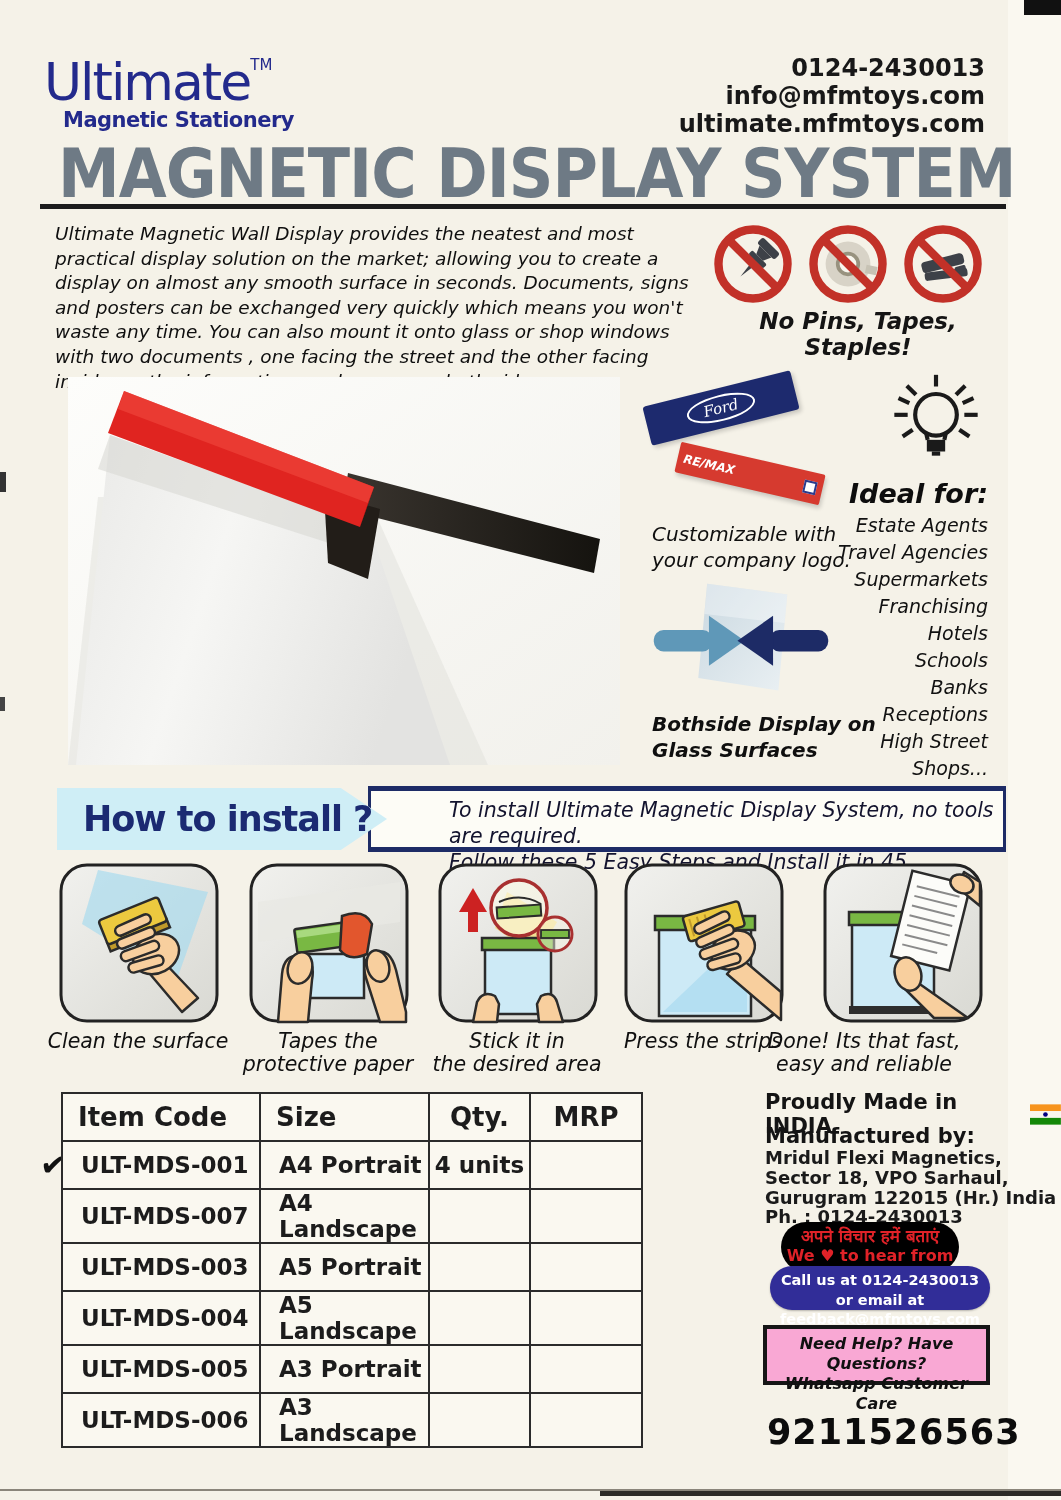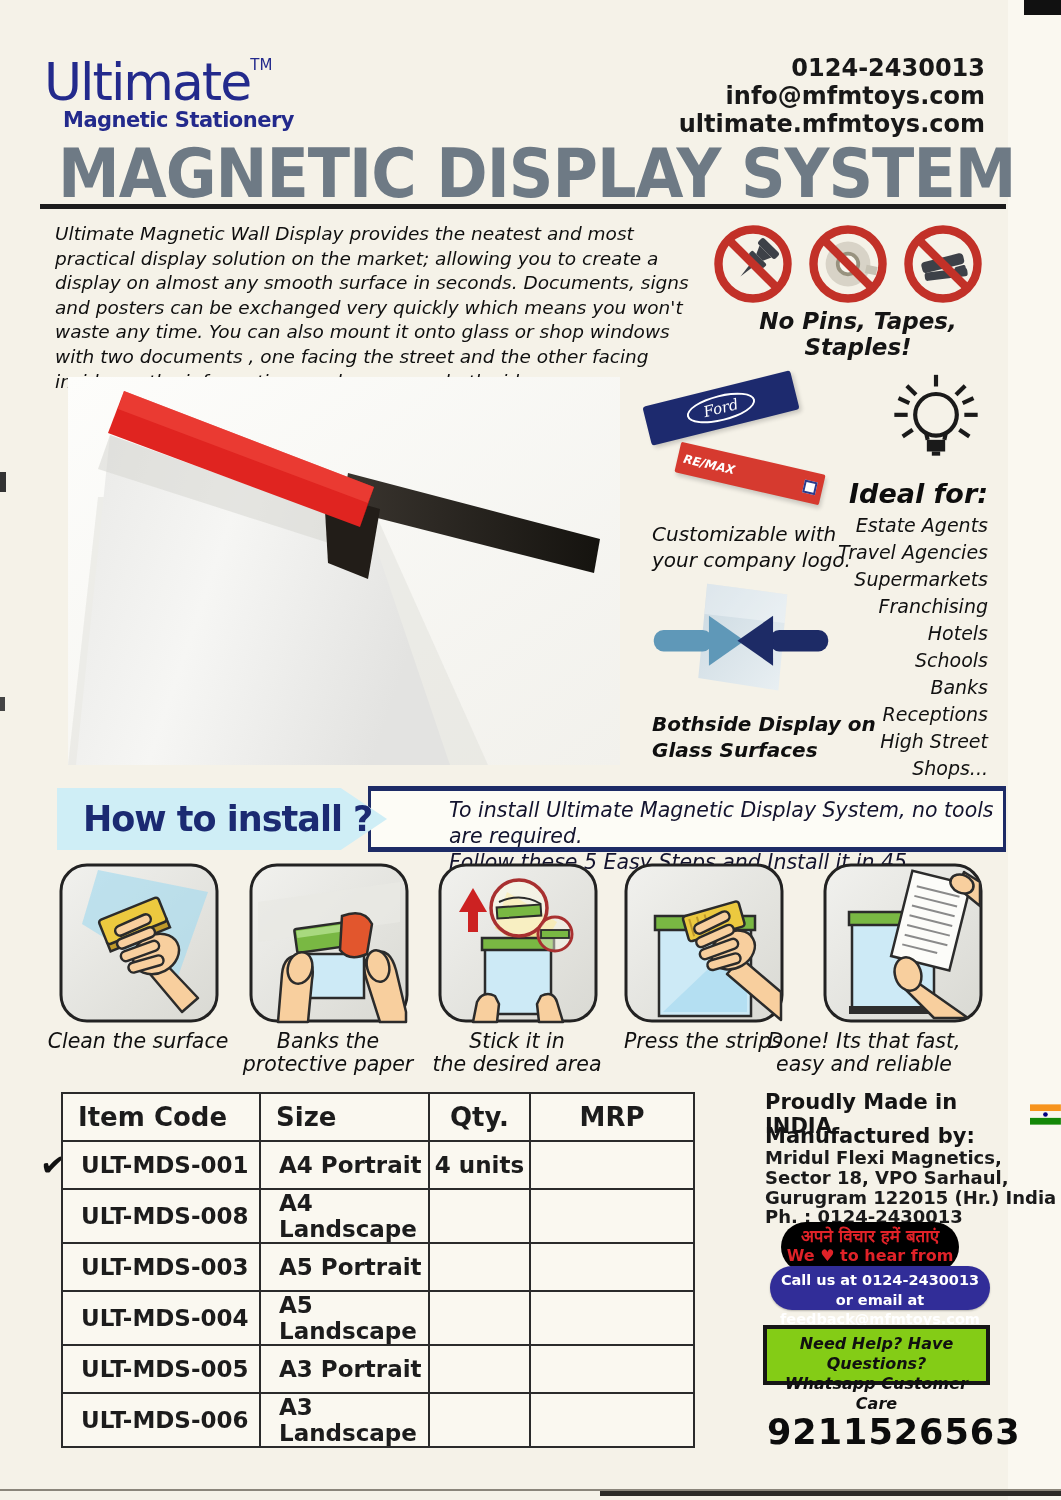--- a/index.html
+++ b/index.html
@@ -57,21 +57,21 @@
   .checkmark { left:40px; top:1146px; font-size:32px; font-weight:bold; transform:rotate(6deg); color:#111; }
 
   
   .made-in { left:765px; top:1090px; font-size:21px; font-weight:bold; display:flex; align-items:center; gap:8px; }
   .mfg-label { left:765px; top:1124px; font-size:21px; font-weight:bold; }
   .mfg-addr { left:765px; top:1148px; font-size:18px; font-weight:bold; line-height:1.1; color:#1a1a1a; }
   .yellow-pill { left:781px; top:1222px; width:178px; height:50px; background:#000000; border-radius:26px; text-align:center; padding-top:4px; }
   .yellow-pill .hin { font-size:17px; font-weight:bold; color:#e02228; line-height:1.2; }
   .yellow-pill .eng { font-size:16px; font-weight:bold; color:#e02228; line-height:1.2; }
   .blue-pill { left:770px; top:1266px; width:220px; height:44px; background:#312d98; border-radius:23px; text-align:center; color:#fff; font-size:14.5px; font-weight:bold; line-height:1.35; padding-top:5px; box-shadow:0 1px 2px rgba(0,0,0,.25); }
-  .help-box { left:763px; top:1325px; width:227px; height:60px; border:4px solid #161616; background:#84cc16; text-align:center; padding-top:5px; }
+  .help-box { left:763px; top:1325px; width:227px; height:60px; border:4px solid #161616; background:#f9a8d4; text-align:center; padding-top:5px; }
   .help-box .l { font-size:16px; font-weight:bold; font-style:italic; line-height:1.25; color:#101010; }
   .help-box .n { font-size:35px; font-weight:bold; letter-spacing:1px; line-height:1.05; color:#0c0c0c; }
 
   .bottom-line { left:0; top:1489px; width:1061px; height:2px; background:#8a857a; }
   .bottom-line2 { left:600px; top:1491px; width:461px; height:5px; background:#2c2a26; }
 </style>
 </head>
 <body>
 
 <div class="page">
@@ -362,21 +362,21 @@
         <ellipse cx="86" cy="112" rx="13" ry="17" transform="rotate(-18 86 112)"></ellipse>
       </g>
     </svg>
   </div>
 
   <div class="abs stepcap" style="left:38px;">
     <div>Clean the surface</div>
       <div></div>
   </div>
   <div class="abs stepcap" style="left:228px;">
-    <div>Banks the</div>
+    <div>Tapes the</div>
       <div>protective paper</div>
   </div>
   <div class="abs stepcap" style="left:417px;">
     <div>Stick it in</div>
       <div>the desired area</div>
   </div>
   <div class="abs stepcap" style="left:603px;">
     <div>Press the strips</div>
       <div></div>
   </div>
@@ -385,30 +385,30 @@
       <div>easy and reliable</div>
   </div>
 
   <div class="abs checkmark">✔</div>
   <table class="abs order-table">
     <tbody>
         <tr class="hrow">
       <td style="width:198px">Item Code</td>
       <td style="width:169px">Size</td>
       <td style="width:101px" class="c">Qty.</td>
-      <td style="width:164px" class="c">MRP</td>
+      <td style="width:112px" class="c">MRP</td>
     </tr>
     <tr class="drow">
       <td>ULT-MDS-001</td>
       <td>A4 Portrait</td>
       <td class="c">4 units</td>
       <td class="c"></td>
     </tr>
     <tr class="drow">
-      <td>ULT-MDS-008</td>
+      <td>ULT-MDS-007</td>
       <td>A4 Landscape</td>
       <td class="c"></td>
       <td class="c"></td>
     </tr>
     <tr class="drow">
       <td>ULT-MDS-003</td>
       <td>A5 Portrait</td>
       <td class="c"></td>
       <td class="c"></td>
     </tr>

